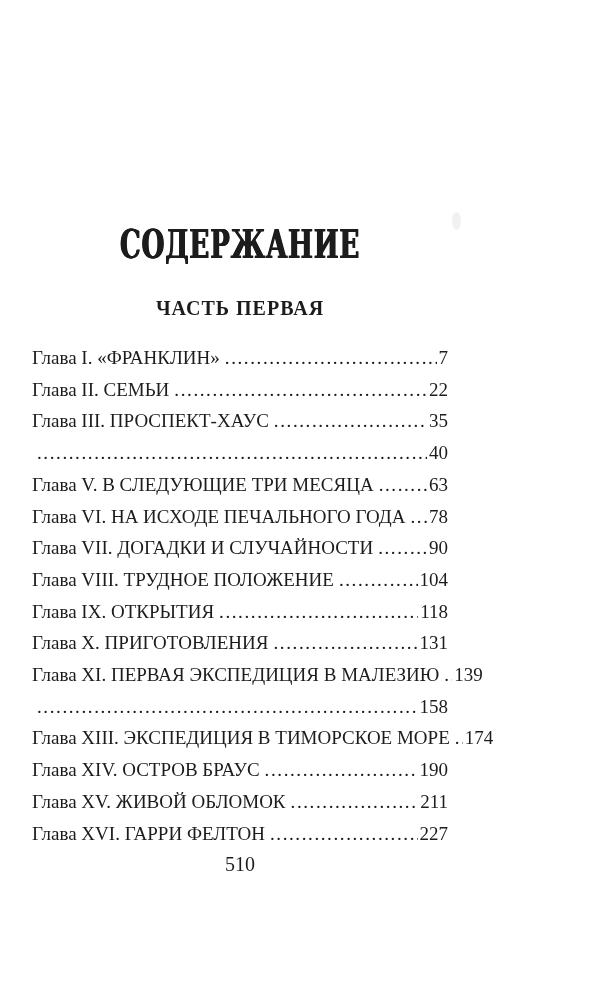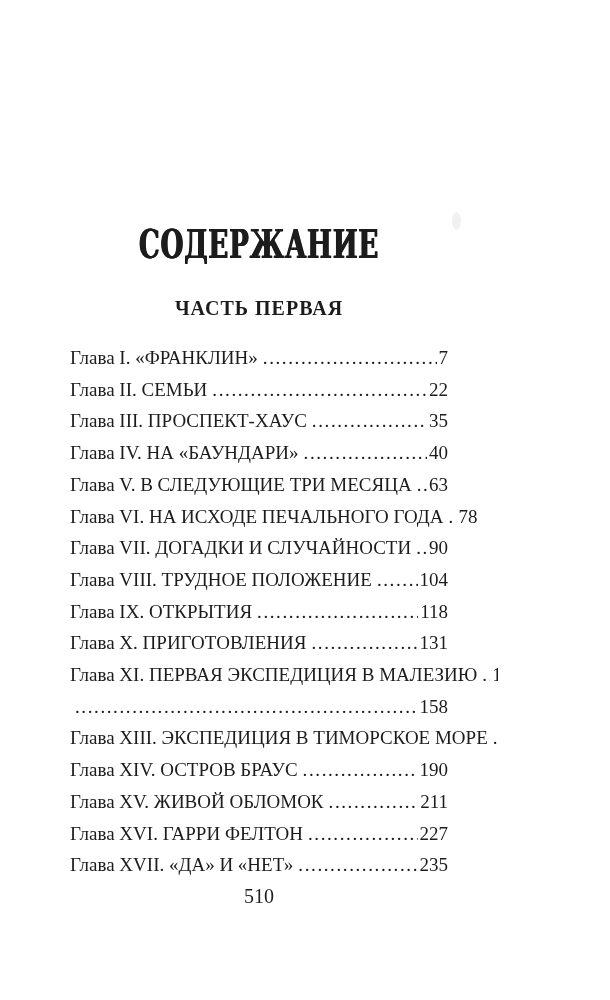--- a/index.html
+++ b/index.html
@@ -5,21 +5,21 @@
   html, body { margin: 0; padding: 0; background: #ffffff; }
   .page {
     position: relative;
     width: 498px;
     height: 1000px;
     background: #ffffff;
     color: #1c1c1c;
     font-family: "Liberation Serif", "DejaVu Serif", serif;
     overflow: hidden;
     box-sizing: border-box;
-    padding: 0 50px 0 70px;
+    padding: 0 50px 0 32px;
   }
   .title {
     margin: 224px 0 0 0;
     text-align: center;
     font-size: 40px;
     line-height: 40px;
     font-weight: 700;
     white-space: nowrap;
   }
   .title-inner {
@@ -101,21 +101,20 @@
     <span class="toc-page">22</span>
   </div>
 
   <div class="toc-row">
     <span class="toc-label">Глава III. ПРОСПЕКТ-ХАУС</span>
     <span class="toc-dots" aria-hidden="true"></span>
     <span class="toc-page">35</span>
   </div>
 
   <div class="toc-row">
-    <span class="toc-label">Глава IV. НА «БАУНДАРИ»</span>
     <span class="toc-dots" aria-hidden="true"></span>
     <span class="toc-page">40</span>
   </div>
 
   <div class="toc-row">
     <span class="toc-label">Глава V. В СЛЕДУЮЩИЕ ТРИ МЕСЯЦА</span>
     <span class="toc-dots" aria-hidden="true"></span>
     <span class="toc-page">63</span>
   </div>
 
@@ -177,21 +176,16 @@
     <span class="toc-dots" aria-hidden="true"></span>
     <span class="toc-page">211</span>
   </div>
 
   <div class="toc-row">
     <span class="toc-label">Глава XVI. ГАРРИ ФЕЛТОН</span>
     <span class="toc-dots" aria-hidden="true"></span>
     <span class="toc-page">227</span>
   </div>
 
-  <div class="toc-row">
-    <span class="toc-label">Глава XVII. «ДА» И «НЕТ»</span>
-    <span class="toc-dots" aria-hidden="true"></span>
-    <span class="toc-page">235</span>
-  </div>
 </div>
 
   <div class="folio">510</div>
 </div>
 
 </body></html>

